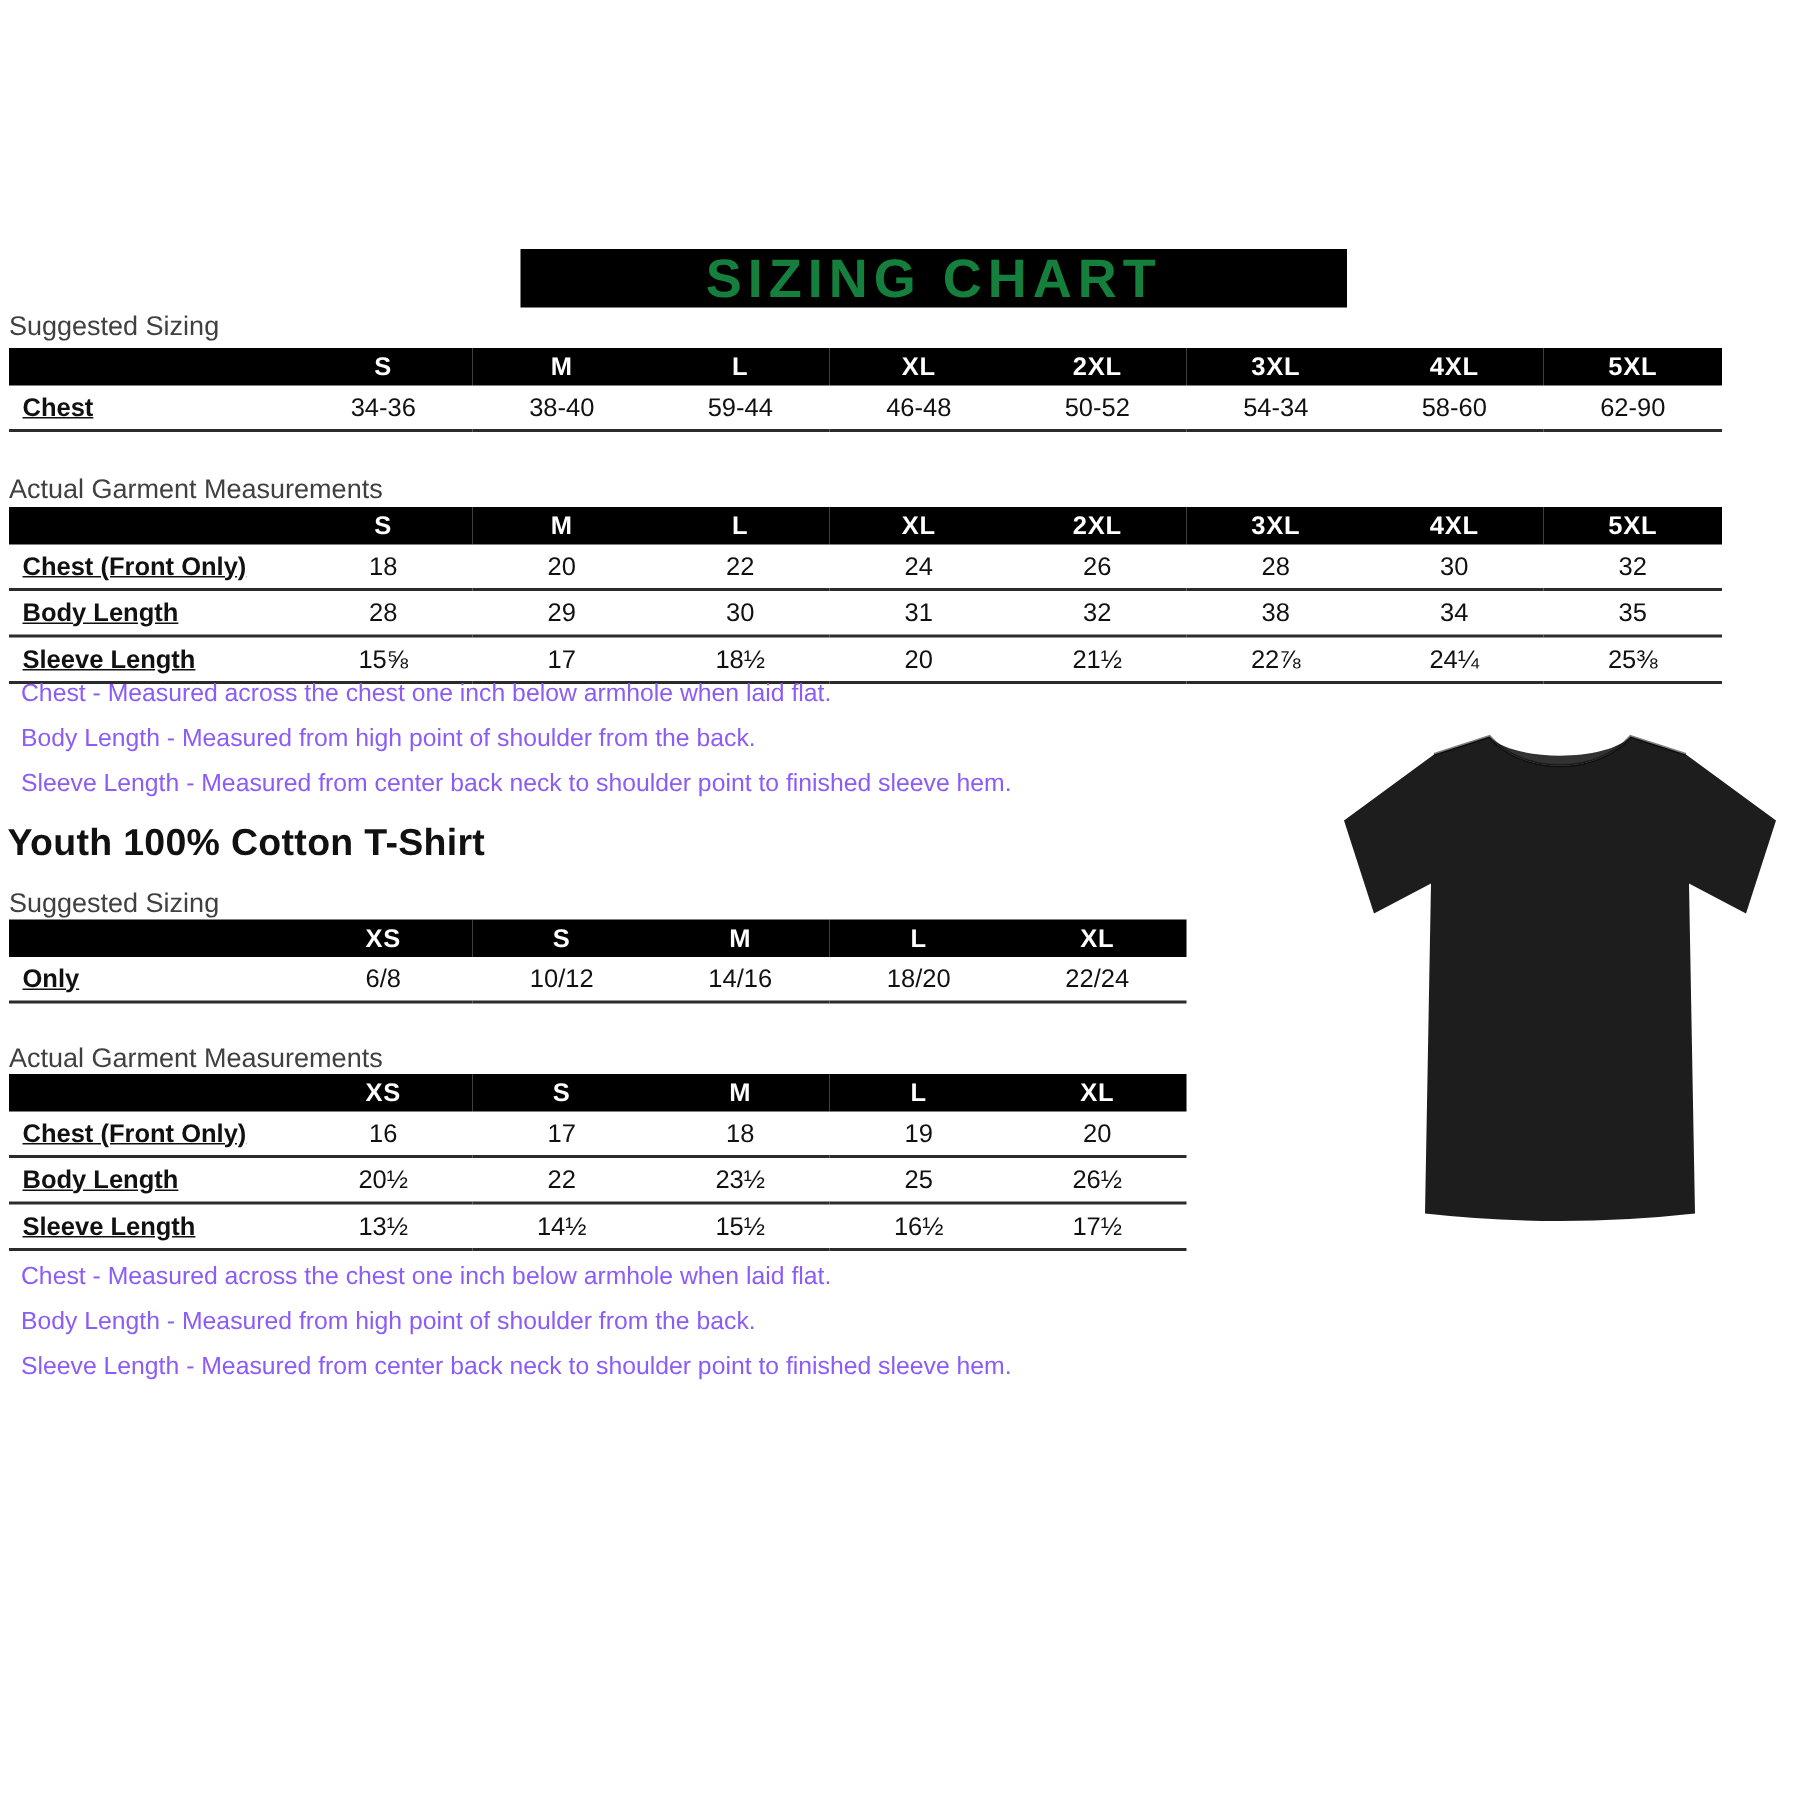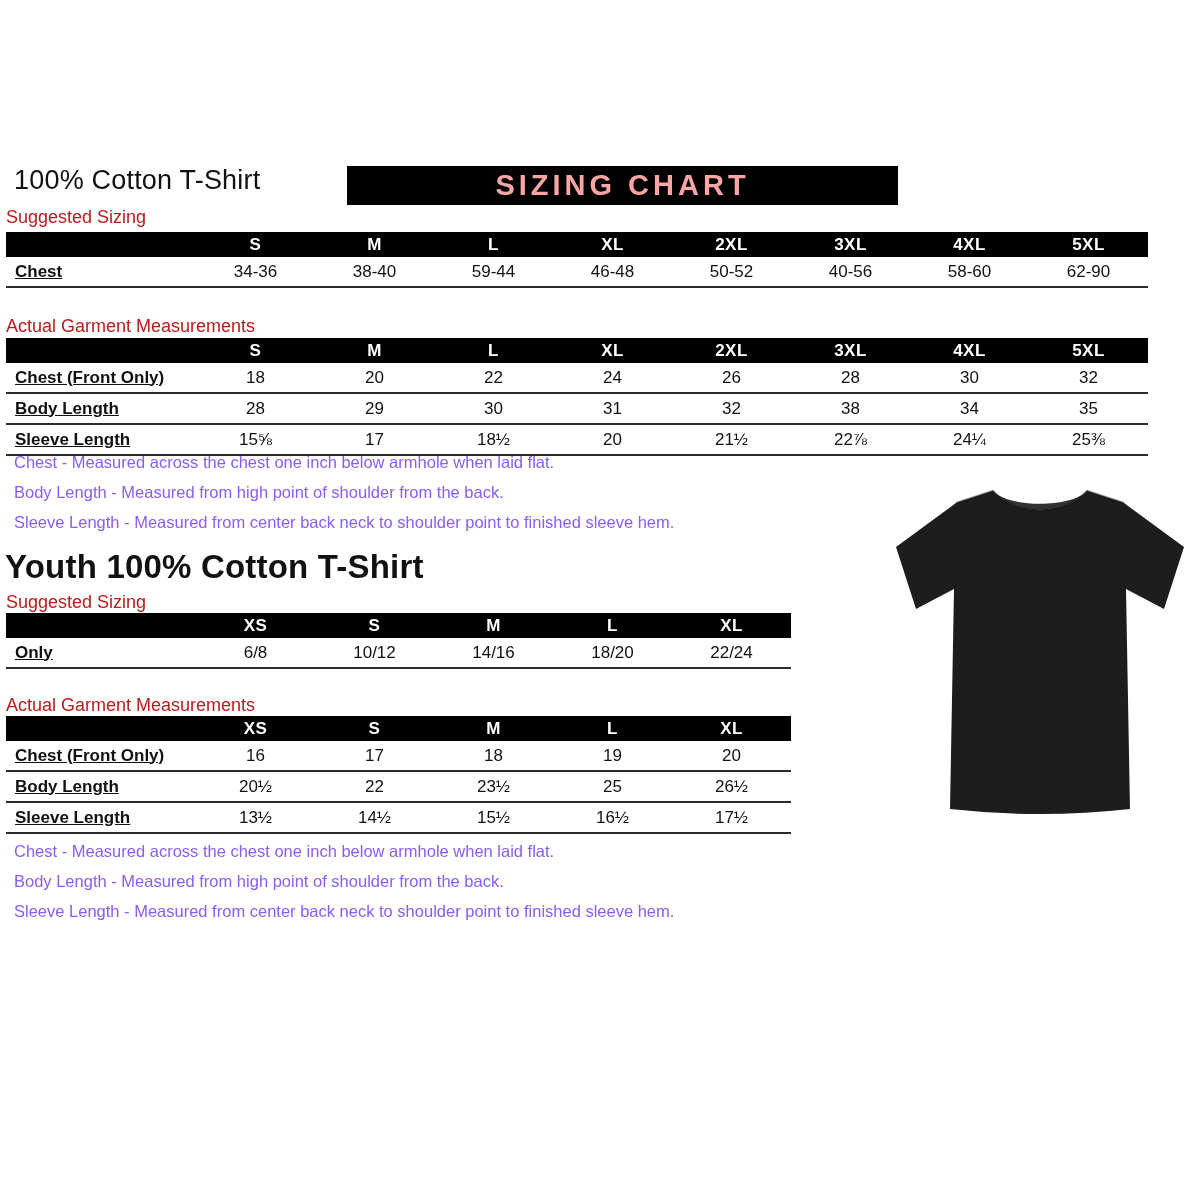--- a/index.html
+++ b/index.html
@@ -5,25 +5,25 @@
   html,body{margin:0;padding:0;background:#ffffff;}
   #canvas{
     position:relative;width:1200px;height:1200px;background:#ffffff;
     font-family:"Liberation Sans",sans-serif;color:#111;overflow:hidden;
   }
   .abs{position:absolute;}
 
   .page-title{left:14px;top:165px;font-size:27px;font-weight:500;letter-spacing:.2px;}
   .banner{left:347px;top:166px;width:551px;height:39px;background:#000;
           display:flex;align-items:center;justify-content:center;}
-  .banner span{color:#fca5a5;font-weight:bold;font-size:29px;letter-spacing:4px;}
-
-  .section-label{font-size:18px;color:#b91c1c;}
-
-  .youth-title{left:5px;top:548px;font-size:33px;font-weight:bold;letter-spacing:.2px;}
+  .banner span{color:#15803d;font-weight:bold;font-size:36px;letter-spacing:4px;}
+
+  .section-label{font-size:18px;color:#404040;}
+
+  .youth-title{left:5px;top:548px;font-size:25px;font-weight:bold;letter-spacing:.2px;}
 
   table.size-table{border-collapse:collapse;table-layout:fixed;color:#111;}
   .size-table th,.size-table td{padding:0;}
   .size-table thead th{
     background:#000;color:#fff;font-weight:bold;height:25px;
     font-size:17px;text-align:center;letter-spacing:.5px;
   }
   .size-table tbody td{
     height:29px;text-align:center;font-size:17px;
     border-bottom:2px solid #2b2b2b;
@@ -39,21 +39,20 @@
 
   .notes div{font-size:16.5px;height:30px;color:#8b5cf6;}
 
   .tshirt-wrap{left:890px;top:477px;width:300px;height:348px;}
 </style>
 </head>
 <body>
 
 <div id="canvas">
 
-  <div class="abs page-title">100% Cotton T-Shirt</div>
 
   <div class="abs banner">
     <span>SIZING CHART</span>
   </div>
 
   <div class="abs section-label" style="left:6px;top:207px;">Suggested Sizing</div>
   <table class="abs size-table adult-table" style="left:6px;top:232px;">
       <thead>
         <tr>
           <th class="label-col"></th>
@@ -68,21 +67,21 @@
         </tr>
       </thead>
       <tbody>
         <tr>
           <th class="label-col">Chest</th>
           <td>34-36</td>
           <td>38-40</td>
           <td>59-44</td>
           <td>46-48</td>
           <td>50-52</td>
-          <td>40-56</td>
+          <td>54-34</td>
           <td>58-60</td>
           <td>62-90</td>
         </tr>
       </tbody>
     </table>
 
   <div class="abs section-label" style="left:6px;top:316px;">Actual Garment Measurements</div>
   <table class="abs size-table adult-table" style="left:6px;top:338px;">
       <thead>
         <tr>

